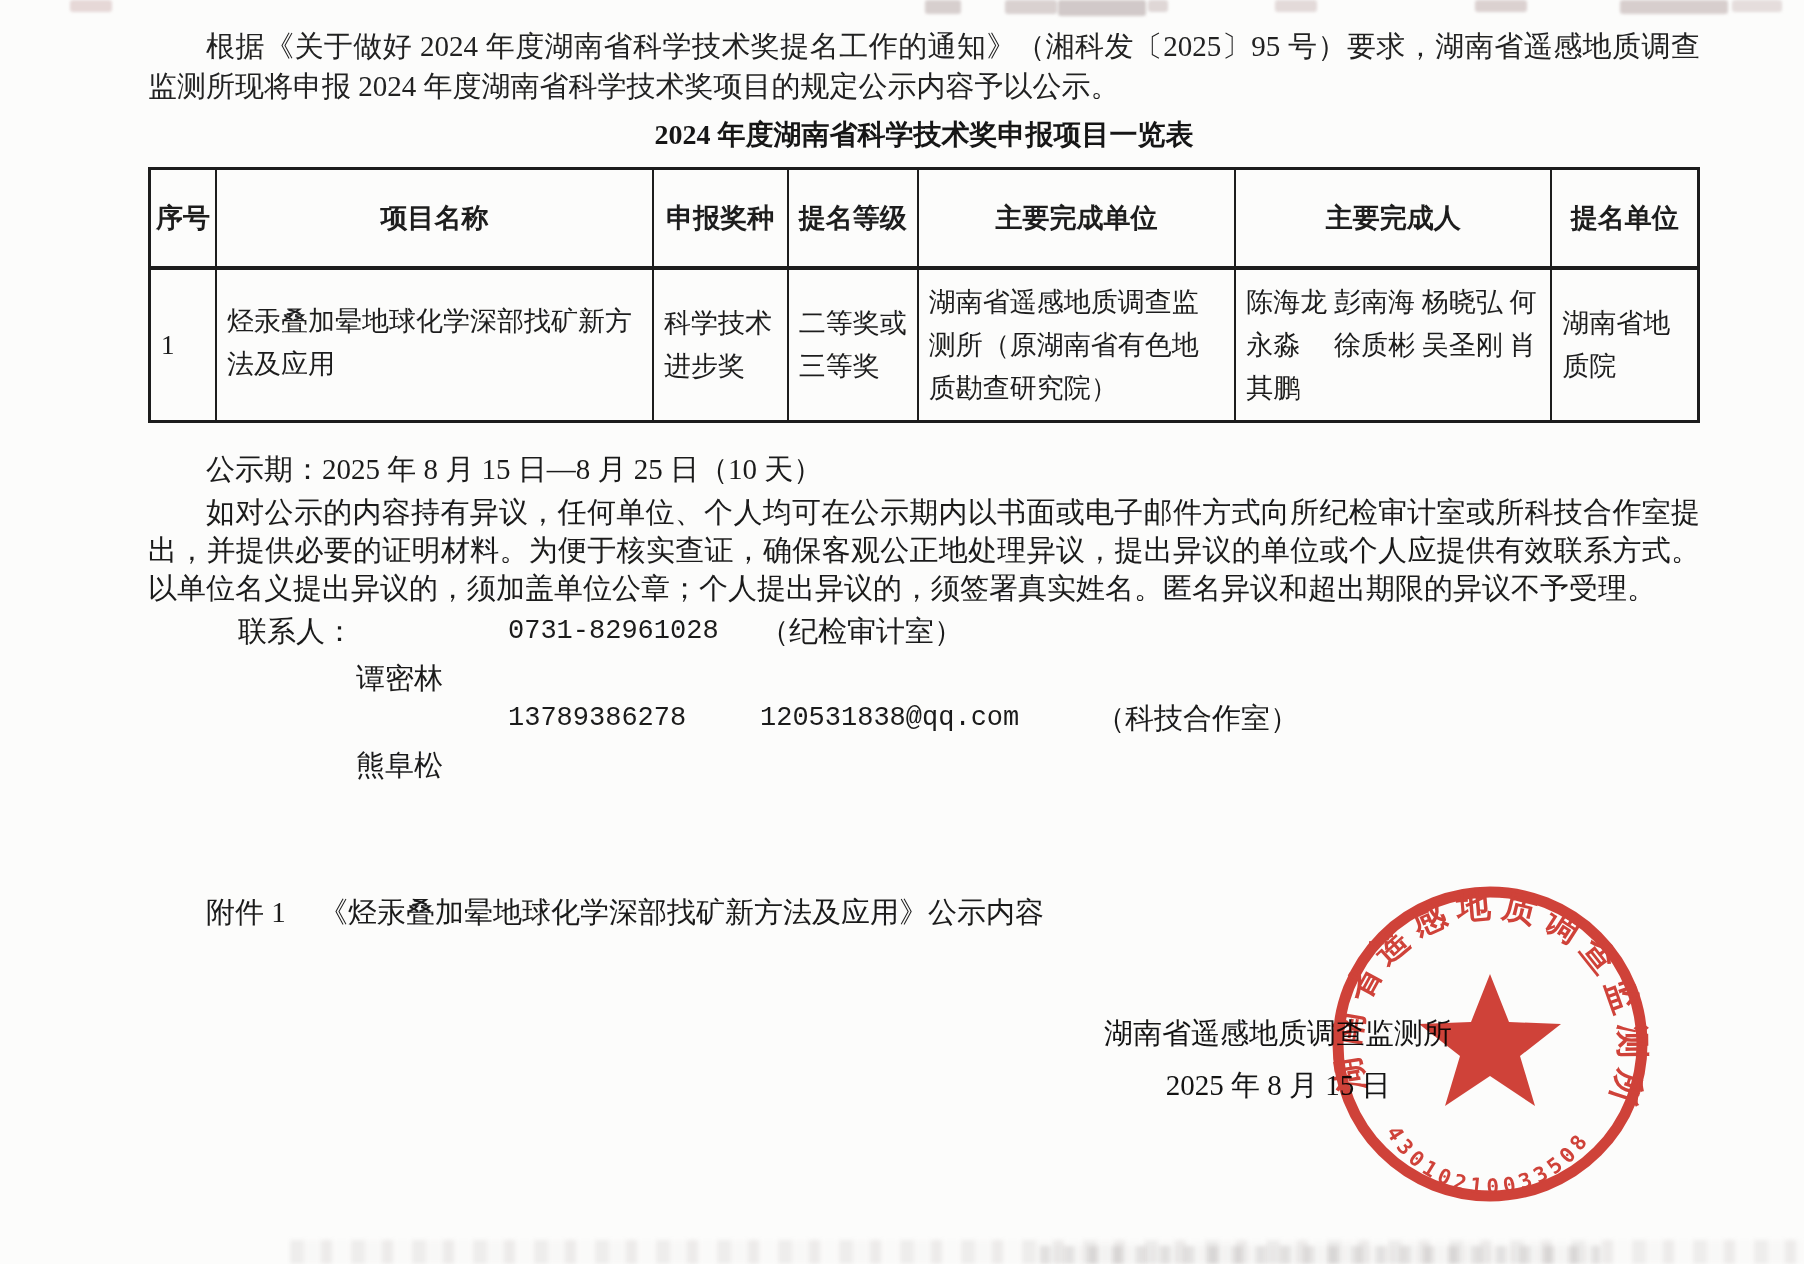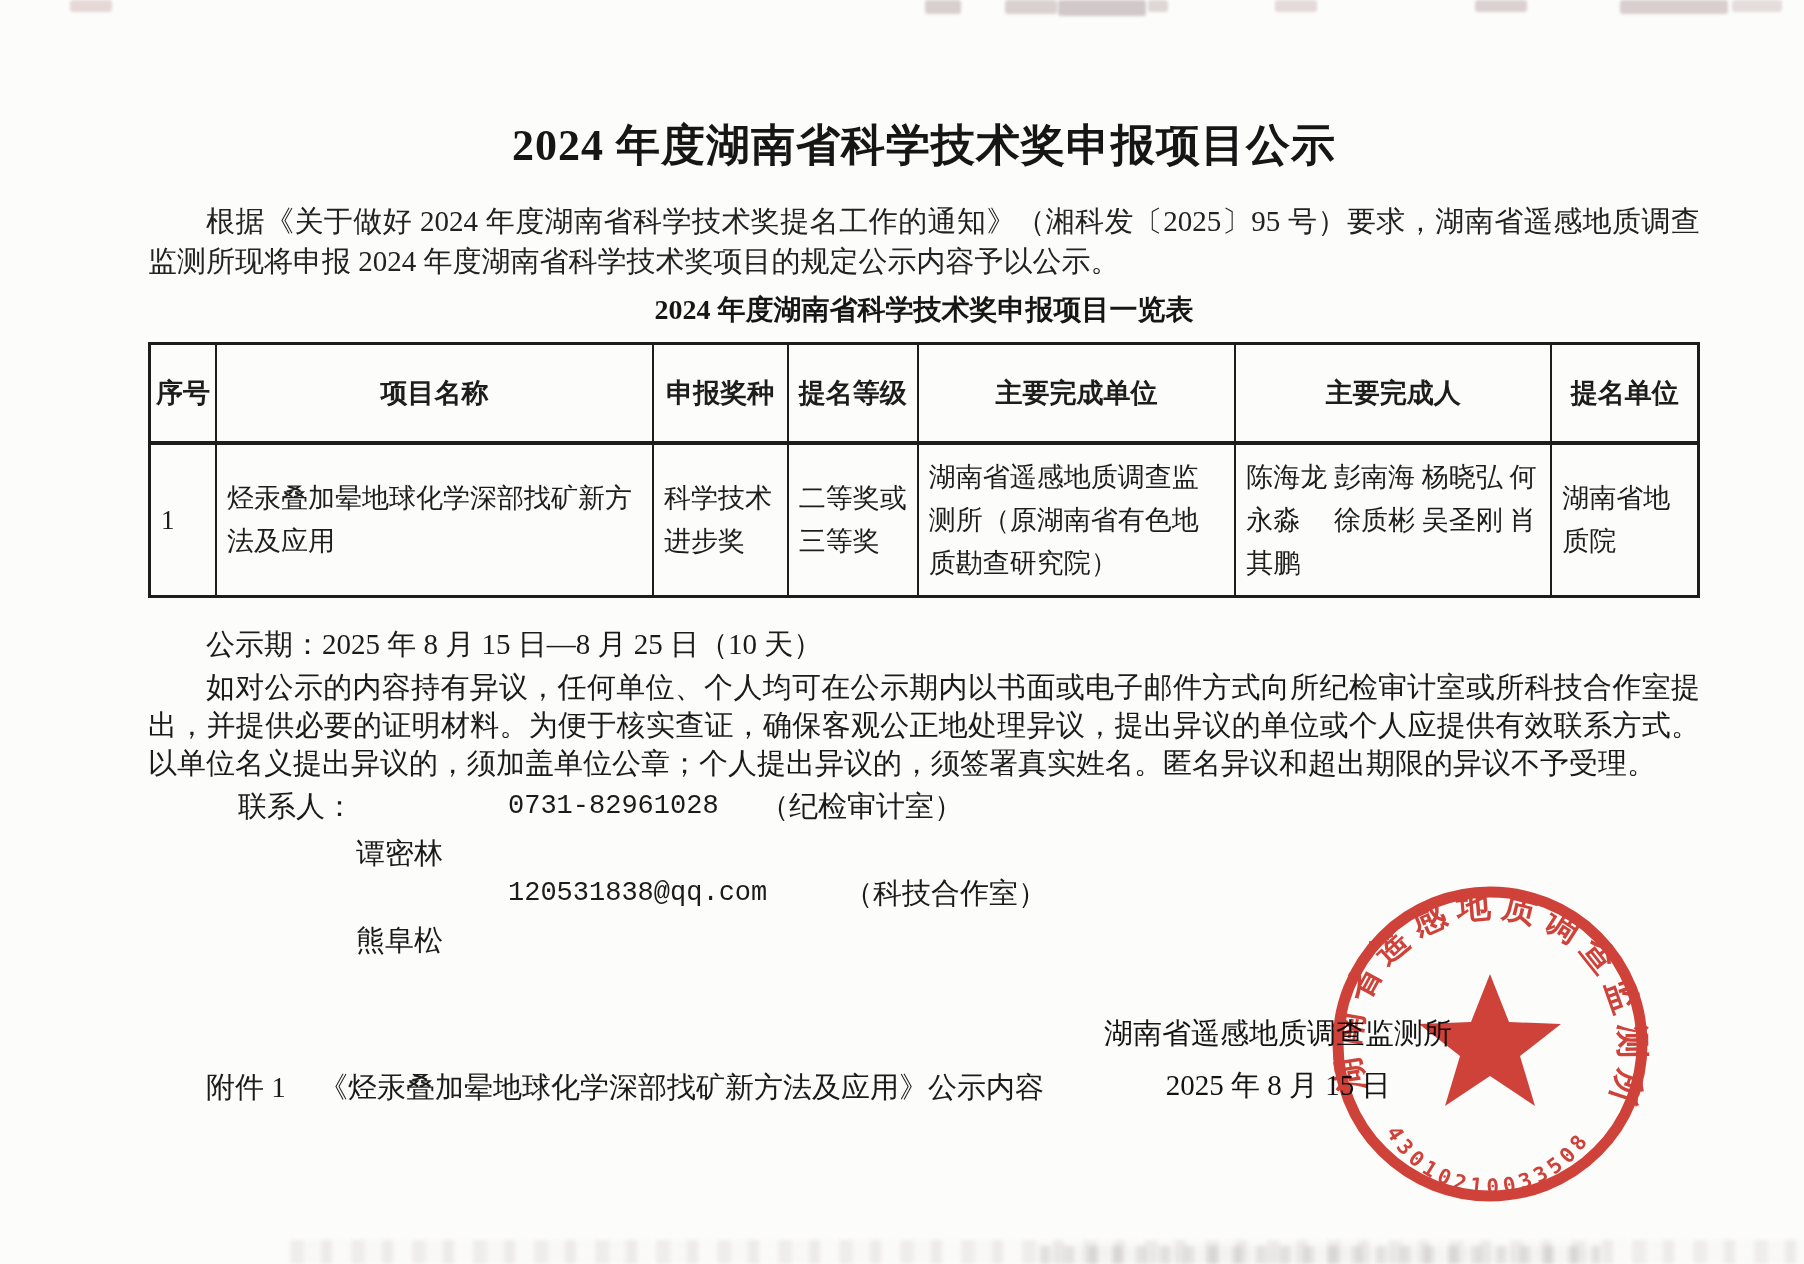--- a/index.html
+++ b/index.html
@@ -10,21 +10,21 @@
   .doc-title{margin:0;padding-top:116px;text-align:center;font-size:44px;font-weight:700;letter-spacing:1px;color:#161616;}
   .intro{margin:26px 0 0 0;font-size:29px;line-height:40px;text-indent:2em;text-align:justify;color:#222;}
   .table-caption{margin:10px 0 0 0;text-align:center;font-size:28px;font-weight:700;color:#161616;}
 
   table.projects{width:100%;margin-top:13px;border-collapse:collapse;table-layout:fixed;}
   table.projects th, table.projects td{border:2px solid #1d1d1d;font-size:27px;vertical-align:middle;padding:4px 10px;color:#1d1d1d;}
   table.projects{border:3px solid #1d1d1d;}
   table.projects thead th{height:88px;font-weight:700;text-align:center;border-bottom-width:4px;padding:4px 4px;}
   table.projects tbody td{height:142px;line-height:43px;text-align:left;}
   td.c-center{text-align:center;}
-  td.c-name{padding-left:24px;padding-right:24px;}
+  td.c-name{padding-left:24px;padding-right:24px;font-family:Liberation Mono, monospace;}
 
   .period{margin:26px 0 0 0;font-size:29px;line-height:40px;text-indent:2em;}
   .objection{margin:4px 0 0 0;font-size:29px;line-height:38px;text-indent:2em;text-align:justify;}
   .contacts{margin-top:4px;padding-left:90px;font-size:29px;}
   .contact-row{display:flex;line-height:40px;}
   .contact-row .c-label{width:118px;}
   .contact-row .c-name{width:152px;margin-top:47px;}
   .contact-row .c-phone{width:252px;font-family:"Liberation Mono","DejaVu Sans Mono",monospace;font-size:27px;}
   .contact-row .c-email{width:336px;font-family:"Liberation Mono","DejaVu Sans Mono",monospace;font-size:27px;}
   .contact-row .c-dept{}
@@ -51,21 +51,20 @@
   <div class="artifact" style="left:1005px;top:0;width:52px;height:14px;background:rgba(160,140,140,.38);"></div>
   <div class="artifact" style="left:1058px;top:0;width:88px;height:16px;background:rgba(150,130,130,.42);"></div>
   <div class="artifact" style="left:1148px;top:0;width:20px;height:12px;background:rgba(170,145,145,.35);"></div>
   <div class="artifact" style="left:1275px;top:0;width:42px;height:12px;background:rgba(175,150,150,.33);"></div>
   <div class="artifact" style="left:1475px;top:0;width:52px;height:12px;background:rgba(165,140,140,.38);"></div>
   <div class="artifact" style="left:1620px;top:0;width:108px;height:14px;background:rgba(160,138,138,.40);"></div>
   <div class="artifact" style="left:1732px;top:0;width:50px;height:12px;background:rgba(175,150,150,.30);"></div>
 
   <div class="content">
 
-    <h1 class="doc-title">2024 年度湖南省科学技术奖申报项目公示</h1>
 
     <p class="intro">根据《关于做好 2024 年度湖南省科学技术奖提名工作的通知》（湘科发〔2025〕95 号）要求，湖南省遥感地质调查监测所现将申报 2024 年度湖南省科学技术奖项目的规定公示内容予以公示。</p>
 
     <h2 class="table-caption">2024 年度湖南省科学技术奖申报项目一览表</h2>
 
     <table class="projects">
       <colgroup>
         <col style="width:4.3%">
           <col style="width:28.2%">
           <col style="width:8.7%">
@@ -105,20 +104,21 @@
     <div class="contacts">
       <div class="contact-row">
         <span class="c-label">联系人：</span>
         <span class="c-name">谭密林</span>
         <span class="c-phone">0731-82961028</span>
         <span class="c-dept">（纪检审计室）</span>
       </div>
       <div class="contact-row">
         <span class="c-label"></span>
         <span class="c-name">熊阜松</span>
+        <span class="c-phone">13789386278</span>
         <span class="c-email">120531838@qq.com</span>
         <span class="c-dept">（科技合作室）</span>
       </div>
     </div>
 
     <p class="attachment">
       <span class="att-label">附件 1</span>
       <span>《烃汞叠加晕地球化学深部找矿新方法及应用》公示内容</span>
     </p>
 

